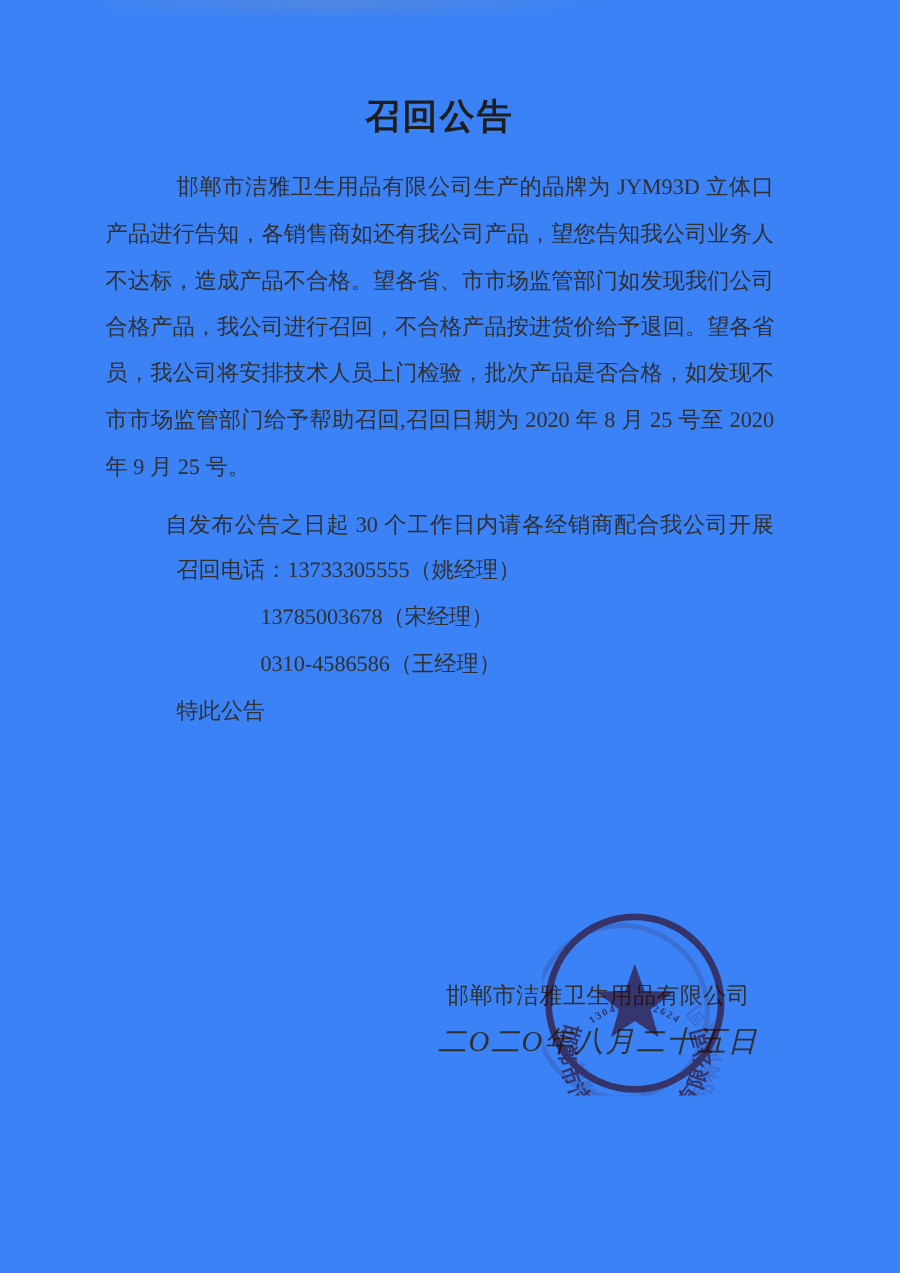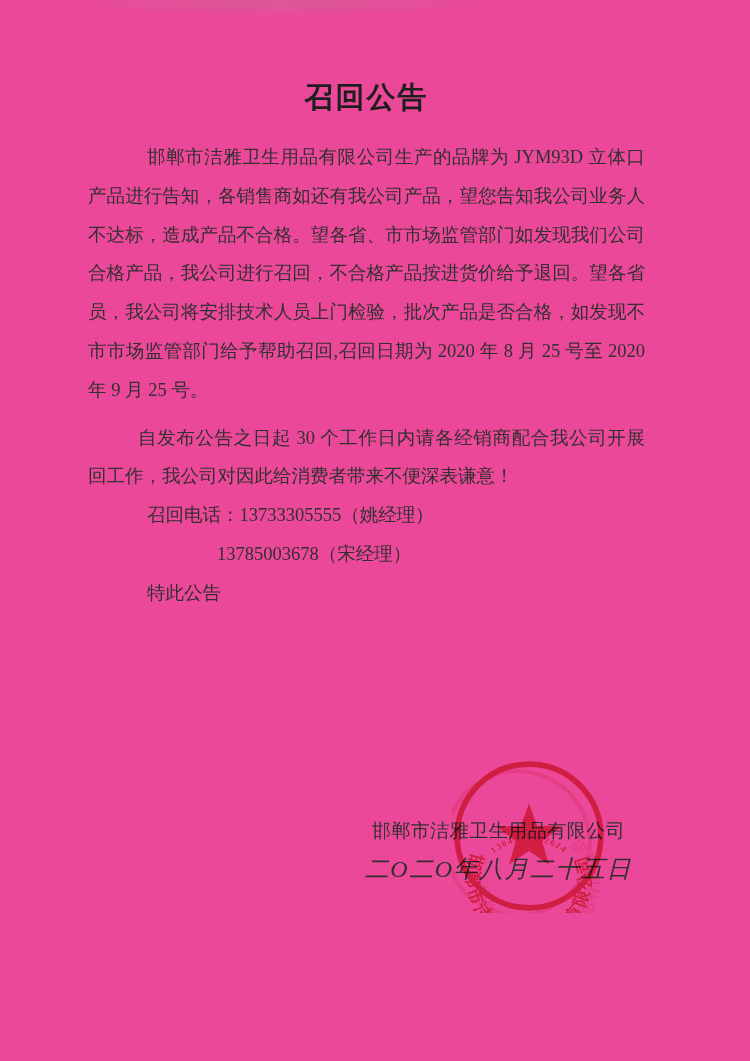--- a/index.html
+++ b/index.html
@@ -1,20 +1,20 @@
 <!DOCTYPE html>
 <html><head>
 <meta charset="utf-8">
 <style>
   html, body { margin: 0; padding: 0; background: #ffffff; }
   .page {
     position: relative;
     width: 750px;
     height: 1061px;
-    background: #ec4899;
+    background: #3b82f6;
     overflow: hidden;
     font-family: "Liberation Serif", "DejaVu Serif", serif;
   }
   .scan-smudge {
     position: absolute;
     left: 90px; top: 0; width: 420px; height: 16px;
     background: radial-gradient(ellipse at 45% 20%, rgba(150,150,150,0.22), rgba(150,150,150,0) 70%);
   }
   .doc-title {
     position: absolute;
@@ -73,24 +73,24 @@
   <div class="body-text">
     <div class="line jst ind-59">邯郸市洁雅卫生用品有限公司生产的品牌为 JYM93D 立体口罩、</div>
     <div class="line jst">产品进行告知，各销售商如还有我公司产品，望您告知我公司业务人</div>
     <div class="line jst">不达标，造成产品不合格。望各省、市市场监管部门如发现我们公司</div>
     <div class="line jst">合格产品，我公司进行召回，不合格产品按进货价给予退回。望各省</div>
     <div class="line jst">员，我公司将安排技术人员上门检验，批次产品是否合格，如发现不</div>
     <div class="line jst">市市场监管部门给予帮助召回,召回日期为 2020 年 8 月 25 号至 2020</div>
     <div class="line">年 9 月 25 号。</div>
 
     <div class="line jst ind-50 p2-start">自发布公告之日起 30 个工作日内请各经销商配合我公司开展召</div>
-    <div class="line">回工作，我公司对因此给消费者带来不便深表谦意！</div>
 
     <div class="line ind-59">召回电话：13733305555（姚经理）</div>
     <div class="line ind-129">13785003678（宋经理）</div>
+    <div class="line ind-129">0310-4586586（王经理）</div>
 
     <div class="line ind-59">特此公告</div>
   </div>
 
   <div class="signature">
     <div class="sig-company">邯郸市洁雅卫生用品有限公司</div>
     <div class="sig-date">二O二O年八月二十五日</div>
   </div>
 
   <svg class="stamp" viewBox="0 0 150 150" xmlns="http://www.w3.org/2000/svg">

